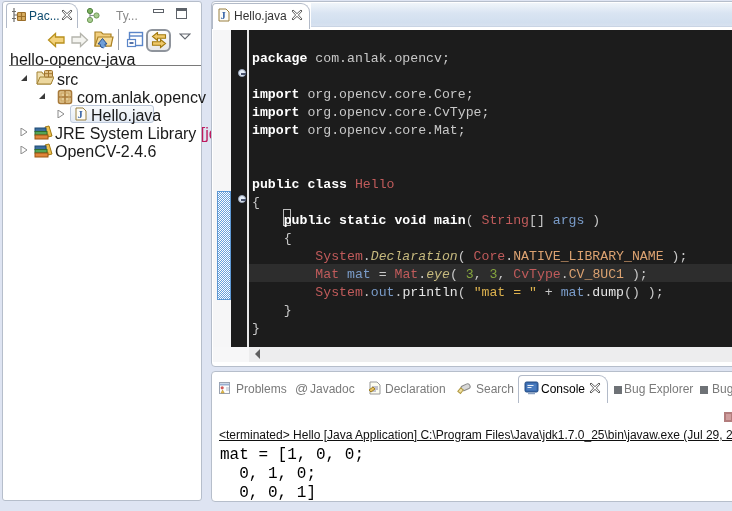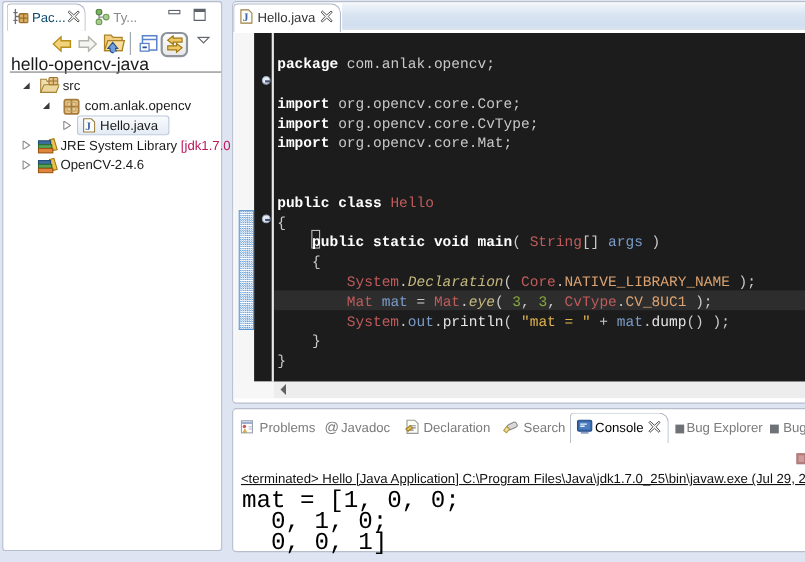--- a/index.html
+++ b/index.html
@@ -12,21 +12,21 @@
   border:1px solid #b6becb; border-radius:3px; }
 .tab { position:absolute; background:#fff; border:1px solid #b2bac8; border-bottom:none;
   border-radius:4px 9px 0 0; }
 .tabtxt { font-size:12px; color:#333; }
 .graytxt { color:#8a8a8a; }
 
 
 .sep { position:absolute; width:1px; background:#c8c8c8; }
 
 
-.treetxt { font-size:12px; color:#1a1a1a; white-space:nowrap; }
+.treetxt { font-size:16px; color:#1a1a1a; white-space:nowrap; }
 
 
 #editorpanel { left:211px; top:1px; width:528px; height:366px; background:#fff;
   border:1px solid #b6becb; border-radius:4px 0 0 4px; }
 #tabstrip { left:311px; top:3px; width:421px; height:24px;
   background:linear-gradient(#f0f5fa, #d9e4f2 45%, #d2dfef 85%, #d8e2f0); border-bottom:1px solid #c9d4e4; }
 #darkarea { left:231px; top:30px; width:501px; height:317px; background:#1c1c1c; }
 #ruler { left:213px; top:30px; width:18px; height:317px; background:#f6f6f7; }
 #hatch { left:217px; top:191px; width:14px; height:109px;
   background:repeating-conic-gradient(#66a0dc 0% 25%, #ffffff 0% 50%); background-size:2px 2px;
@@ -51,21 +51,21 @@
 #hscrollleft { left:213px; top:347px; width:36px; height:15px; background:#f7f7f8; }
 .larrow { position:absolute; width:0; height:0; border:4px solid transparent; }
 
 
 #bottompanel { left:211px; top:371px; width:528px; height:131px; background:#fff;
   border:1px solid #b6becb; border-radius:4px 0 0 4px; }
 .btabtxt { font-size:12px; color:#7a7a7a; white-space:nowrap; }
 #consoletab { left:518px; top:375px; width:90px; height:28px; }
 #conslabel { left:219px; top:428px; font-size:12px; color:#111; text-decoration:underline;
   white-space:nowrap; width:513px; overflow:hidden; }
-#consout { left:220px; top:446px; font-family:"Liberation Mono",monospace; font-size:22px;
+#consout { left:220px; top:446px; font-family:"Liberation Mono",monospace; font-size:16px;
   line-height:19px; color:#000; white-space:pre; }
 #redsq { left:724px; top:412px; width:9px; height:10px; background:#cf9d9d; border:2px solid #b27c7c; }
 </style>
 </head>
 <body>
 
 <div id="leftpanel" class="abs"></div>
 
 <div class="tab" style="left:6px; top:3px; width:72px; height:25px;"></div>
 <svg class="abs" style="left:12px; top:8px;" width="14" height="14" viewBox="0 0 14 14">
@@ -78,21 +78,21 @@
   <path d="M1 2 L2 1 L6 4.6 L10 1 L11 2 L7.4 6 L11 10 L10 11 L6 7.4 L2 11 L1 10 L4.6 6 Z" fill="#fff" stroke="#4e4e4e" stroke-width="0.9"></path>
 </svg>
 
 <div class="abs" style="left:80px; top:3px; width:52px; height:25px;"></div>
 <svg class="abs" style="left:86px; top:8px;" width="14" height="15" viewBox="0 0 14 15">
   <path d="M4 4 v8 M4 7.5 h6" stroke="#8a8f96" fill="none" stroke-width="1.2"></path>
   <circle cx="4" cy="3" r="2.6" fill="#7db25e" stroke="#4f8040"></circle>
   <circle cx="10.5" cy="7.5" r="2.6" fill="#a8cc90" stroke="#6f9a58"></circle>
   <circle cx="4" cy="12" r="2.6" fill="#a8cc90" stroke="#6f9a58"></circle>
 </svg>
-<div class="abs tabtxt graytxt" style="left:103px; top:9px;">Ty...</div>
+<div class="abs tabtxt graytxt" style="left:116px; top:9px;">Ty...</div>
 
 <div class="abs" style="left:153px; top:9px; width:11px; height:4px; border:1px solid #5d6269;"></div>
 <div class="abs" style="left:176px; top:8px; width:11px; height:11px; border:1px solid #5d6269; border-top-width:3px;"></div>
 
 <svg class="abs" style="left:47px; top:32px;" width="19" height="16" viewBox="0 0 19 16">
   <path d="M8.5 1.5 L1.5 8 L8.5 14.5 L8.5 11 L17 11 L17 5 L8.5 5 Z" fill="#f3d27c" stroke="#b8901c" stroke-width="1.3"></path>
 </svg>
 <svg class="abs" style="left:70px; top:32px;" width="19" height="16" viewBox="0 0 19 16">
   <path d="M10.5 1.5 L17.5 8 L10.5 14.5 L10.5 11 L2 11 L2 5 L10.5 5 Z" fill="#f4f4f0" stroke="#b4b4ac" stroke-width="1.3"></path>
 </svg>

